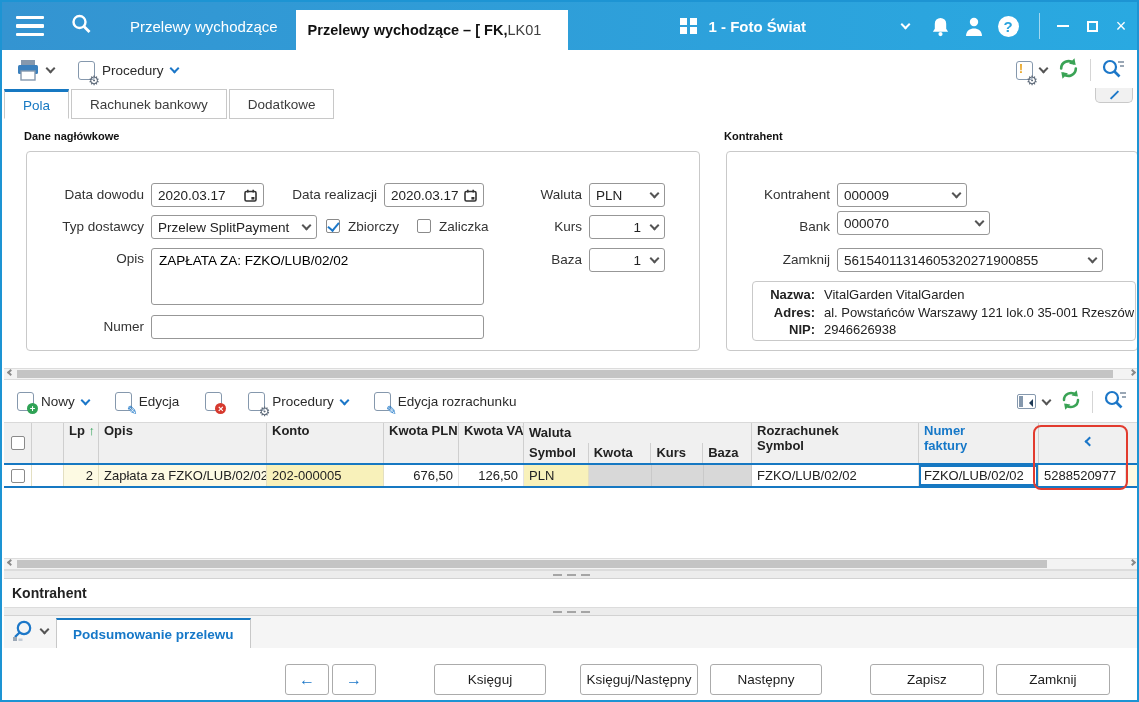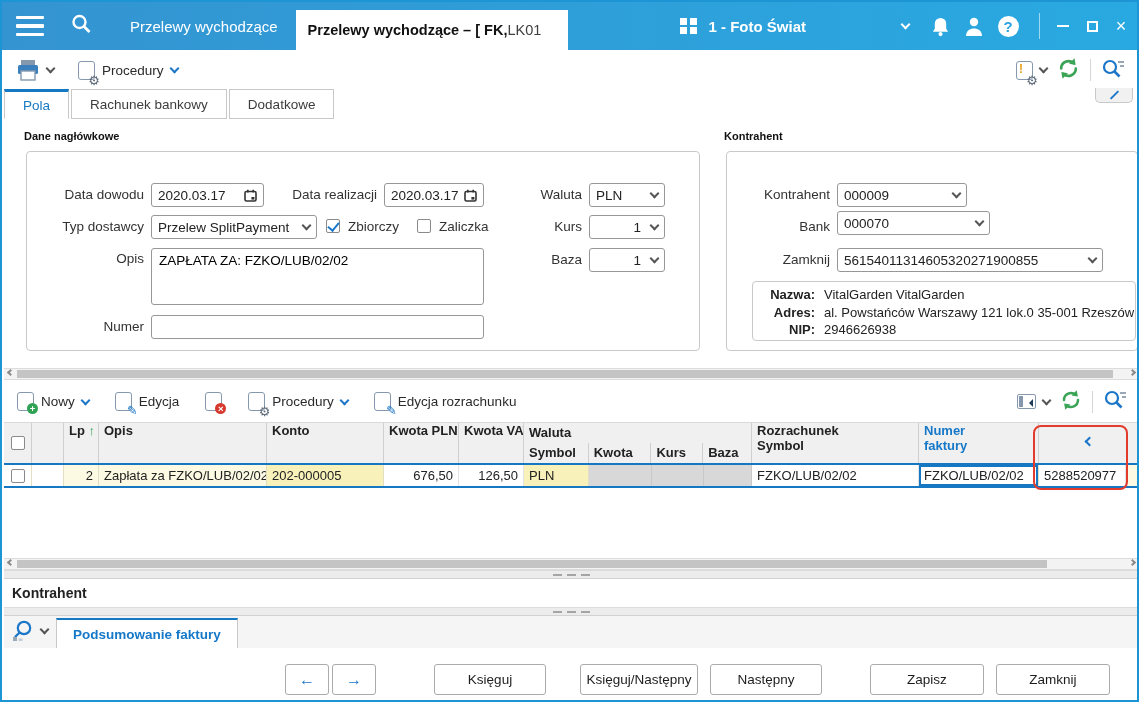--- a/index.html
+++ b/index.html
@@ -502,21 +502,21 @@
   <div class="footer-tabbar">
     <div class="ft-icons">
       <svg width="25" height="24" viewBox="0 0 25 24">
         <circle cx="14" cy="9" r="6.2" fill="none" stroke="#1c77c8" stroke-width="2.2"></circle>
         <line x1="9.6" y1="13.5" x2="5" y2="18" stroke="#1c77c8" stroke-width="2.4"></line>
         <rect x="3" y="18" width="4" height="4" fill="#9aa7b5"></rect>
         <rect x="8.5" y="19.5" width="4" height="2.5" fill="#c3ccd6"></rect>
       </svg>
       <span class="chev"></span>
     </div>
-    <div class="ftab">Podsumowanie faktury</div>
+    <div class="ftab">Podsumowanie przelewu</div>
   </div>
 
   <div class="footer-content">
     <div class="btn" style="left:281px;width:44px">
         <span class="arrowg">←</span>
       </div>
     <div class="btn" style="left:328px;width:44px">
         <span class="arrowg">→</span>
       </div>
     <div class="btn" style="left:576px;width:118px">Księguj/Następny</div>

